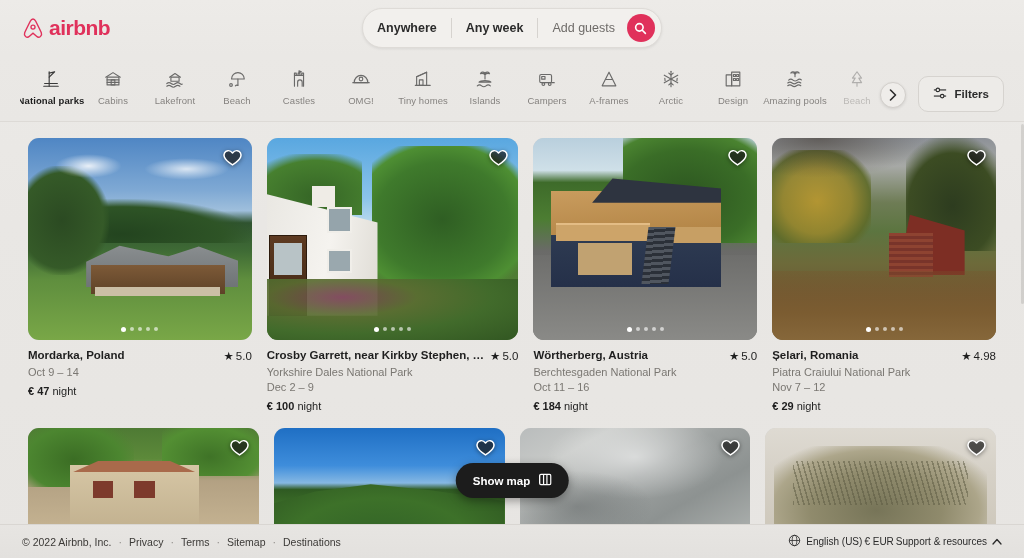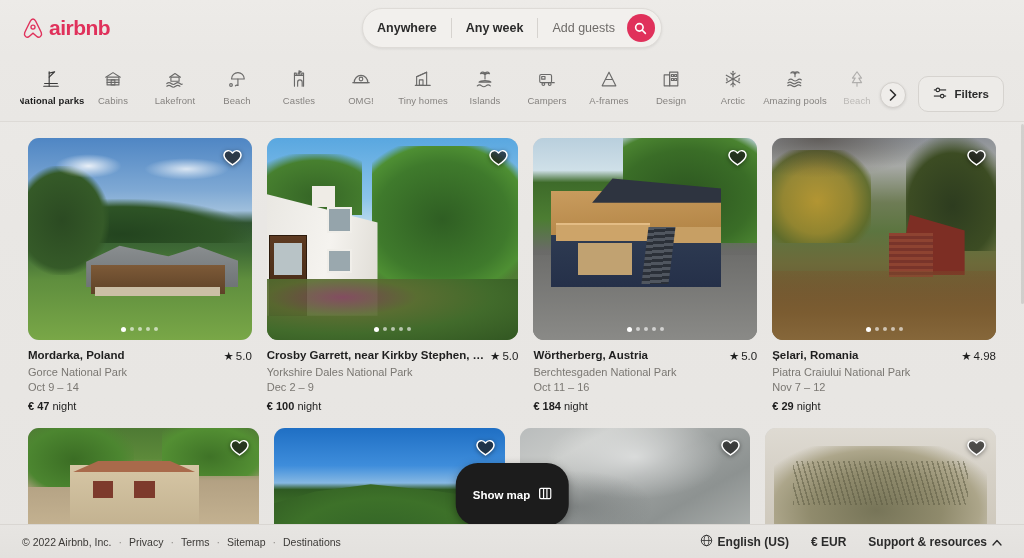--- a/index.html
+++ b/index.html
@@ -205,42 +205,42 @@
   .row2 .photo { height: 110px; }
 
   
   .showmap {
     position: absolute;
     left: 50%; transform: translateX(-50%);
     top: 463px;
     background: #1c1c1c;
     color: #fff;
     border-radius: 22px;
-    padding: 24px 17px;
+    padding: 10px 17px;
     display:flex; align-items:center; gap:8px;
     font-size: 11.5px; font-weight: 600;
     box-shadow: 0 3px 10px rgba(0,0,0,0.35);
     z-index: 20;
     cursor: pointer;
   }
 
   
   .footer {
     position:absolute; bottom:0; left:0; right:0;
     height: 34px;
     background: linear-gradient(180deg,#e7e5e2,#e3e1de);
     border-top: 1px solid #d9d6d2;
     display:flex; align-items:center;
     padding: 0 22px;
     z-index: 25;
   }
   .f-left { display:flex; align-items:center; gap:7px; font-size:10.5px; color:#3c3a37; }
   .f-left .sep { color:#8d8a86; }
   .f-link { cursor:pointer;text-align:center; }
-  .f-right { margin-left:auto; display:flex; align-items:center; gap:22px; font-size:12px; color:#2b2b2b; font-weight:700; }
+  .f-right { margin-left:auto; display:flex; align-items:center; gap:2px; font-size:10px; color:#2b2b2b; font-weight:400; }
   .f-item { display:flex; align-items:center; gap:5px; cursor:pointer; }
 
   .scroll-hint { position:absolute; right:0; top:124px; width:3px; height:180px; background:rgba(0,0,0,0.10); border-radius:2px; z-index:30; }
 </style>
 </head>
 <body>
 
 <div id="app">
 
   <div class="header">
@@ -380,41 +380,41 @@
             <svg width="20" height="20" viewBox="0 0 22 22">
               <path d="M11 3.5L3.5 18.5h15z" stroke="#3a3a3a" stroke-width="1.25" fill="none" stroke-linecap="round" stroke-linejoin="round"></path>
               <path d="M7.6 11.5h6.8" stroke="#3a3a3a" stroke-width="1.25" fill="none" stroke-linecap="round" stroke-linejoin="round"></path>
             </svg>
           </div>
           <div class="clabel">A-frames</div>
         </div>
         <div class="cat">
           <div class="cicon">
             <svg width="20" height="20" viewBox="0 0 22 22">
+              <line x1="11" y1="2.5" x2="11" y2="19.5" stroke="#3a3a3a" stroke-width="1.25" fill="none" stroke-linecap="round" stroke-linejoin="round"></line>
+              <line x1="3.6" y1="6.8" x2="18.4" y2="15.2" stroke="#3a3a3a" stroke-width="1.25" fill="none" stroke-linecap="round" stroke-linejoin="round"></line>
+              <line x1="3.6" y1="15.2" x2="18.4" y2="6.8" stroke="#3a3a3a" stroke-width="1.25" fill="none" stroke-linecap="round" stroke-linejoin="round"></line>
+              <path d="M8.6 4.6L11 6.6l2.4-2M8.6 17.4L11 15.4l2.4 2" stroke="#3a3a3a" stroke-width="1.25" fill="none" stroke-linecap="round" stroke-linejoin="round"></path>
+              <path d="M4.2 10.2l.3 2.6M17.8 10.2l-.3 2.6" stroke="#3a3a3a" stroke-width="1.25" fill="none" stroke-linecap="round" stroke-linejoin="round"></path>
+            </svg>
+          </div>
+          <div class="clabel">Arctic</div>
+        </div>
+        <div class="cat">
+          <div class="cicon">
+            <svg width="20" height="20" viewBox="0 0 22 22">
               <rect x="3.5" y="6.5" width="6" height="12" stroke="#3a3a3a" stroke-width="1.25" fill="none" stroke-linecap="round" stroke-linejoin="round"></rect>
               <rect x="9.5" y="3.5" width="9" height="15" stroke="#3a3a3a" stroke-width="1.25" fill="none" stroke-linecap="round" stroke-linejoin="round"></rect>
               <rect x="11.5" y="6" width="2.2" height="2.2" stroke="#3a3a3a" stroke-width="1.25" fill="none" stroke-linecap="round" stroke-linejoin="round"></rect>
               <rect x="15" y="6" width="2.2" height="2.2" stroke="#3a3a3a" stroke-width="1.25" fill="none" stroke-linecap="round" stroke-linejoin="round"></rect>
               <rect x="11.5" y="10.5" width="2.2" height="2.2" stroke="#3a3a3a" stroke-width="1.25" fill="none" stroke-linecap="round" stroke-linejoin="round"></rect>
               <rect x="15" y="10.5" width="2.2" height="2.2" stroke="#3a3a3a" stroke-width="1.25" fill="none" stroke-linecap="round" stroke-linejoin="round"></rect>
             </svg>
           </div>
           <div class="clabel">Design</div>
-        </div>
-        <div class="cat">
-          <div class="cicon">
-            <svg width="20" height="20" viewBox="0 0 22 22">
-              <line x1="11" y1="2.5" x2="11" y2="19.5" stroke="#3a3a3a" stroke-width="1.25" fill="none" stroke-linecap="round" stroke-linejoin="round"></line>
-              <line x1="3.6" y1="6.8" x2="18.4" y2="15.2" stroke="#3a3a3a" stroke-width="1.25" fill="none" stroke-linecap="round" stroke-linejoin="round"></line>
-              <line x1="3.6" y1="15.2" x2="18.4" y2="6.8" stroke="#3a3a3a" stroke-width="1.25" fill="none" stroke-linecap="round" stroke-linejoin="round"></line>
-              <path d="M8.6 4.6L11 6.6l2.4-2M8.6 17.4L11 15.4l2.4 2" stroke="#3a3a3a" stroke-width="1.25" fill="none" stroke-linecap="round" stroke-linejoin="round"></path>
-              <path d="M4.2 10.2l.3 2.6M17.8 10.2l-.3 2.6" stroke="#3a3a3a" stroke-width="1.25" fill="none" stroke-linecap="round" stroke-linejoin="round"></path>
-            </svg>
-          </div>
-          <div class="clabel">Arctic</div>
         </div>
         <div class="cat">
           <div class="cicon">
             <svg width="20" height="20" viewBox="0 0 22 22">
               <path d="M11 3.5v5" stroke="#3a3a3a" stroke-width="1.25" fill="none" stroke-linecap="round" stroke-linejoin="round"></path>
               <path d="M11 4c-1.6-1.6-3.8-1.1-4.6.5 1.9-.7 3.4-.2 4.6.8" stroke="#3a3a3a" stroke-width="1.25" fill="none" stroke-linecap="round" stroke-linejoin="round"></path>
               <path d="M11 4c1.6-1.6 3.8-1.1 4.6.5-1.9-.7-3.4-.2-4.6.8" stroke="#3a3a3a" stroke-width="1.25" fill="none" stroke-linecap="round" stroke-linejoin="round"></path>
               <path d="M4 12.2c1.6-1.3 3.2-1.3 4.8 0s3.2 1.3 4.8 0 3.2-1.3 4.4-.2" stroke="#3a3a3a" stroke-width="1.25" fill="none" stroke-linecap="round" stroke-linejoin="round"></path>
               <path d="M3 15.4c1.6-1.3 3.2-1.3 4.8 0s3.2 1.3 4.8 0 3.2-1.3 4.8 0" stroke="#3a3a3a" stroke-width="1.25" fill="none" stroke-linecap="round" stroke-linejoin="round"></path>
               <path d="M3 18.4c1.6-1.3 3.2-1.3 4.8 0s3.2 1.3 4.8 0 3.2-1.3 4.8 0" stroke="#3a3a3a" stroke-width="1.25" fill="none" stroke-linecap="round" stroke-linejoin="round"></path>
@@ -473,21 +473,20 @@
           </div>
         </div>
         <div class="meta">
           <div class="meta-top">
             <div class="title">Mordarka, Poland</div>
             <div class="rating">
               <span>★</span>
               <span>5.0</span>
             </div>
           </div>
-          <div class="sub">Gorce National Park</div>
           <div class="dates">Oct 9 – 14</div>
           <div class="price"><b>€ 47</b> <span>night</span></div>
         </div>
       </div>
       <div class="card">
         <div class="photo">
     <div style="position:absolute;inset:0;background:linear-gradient(180deg,#59a7e0 0%,#8cc4ea 30%,#bfdcee 44%,#4e7a33 62%,#55843a 100%);"></div>
     <div style="position:absolute;right:-4%;top:4%;width:62%;height:66%;background:radial-gradient(ellipse at 45% 55%,#2f5e23 0%,#3f7a2c 55%,#4e8f33 72%,transparent 80%);"></div>
     <div style="position:absolute;left:-8%;top:8%;width:46%;height:30%;background:radial-gradient(ellipse at 60% 70%,#356526 0%,#47802f 60%,transparent 76%);"></div>
     <div style="position:absolute;left:0;top:18%;width:44%;height:70%;background:linear-gradient(100deg,#e9e7e2,#f5f3ef 55%,#dedbd4);clip-path:polygon(0% 14%,100% 34%,100% 100%,0% 100%);"></div>

